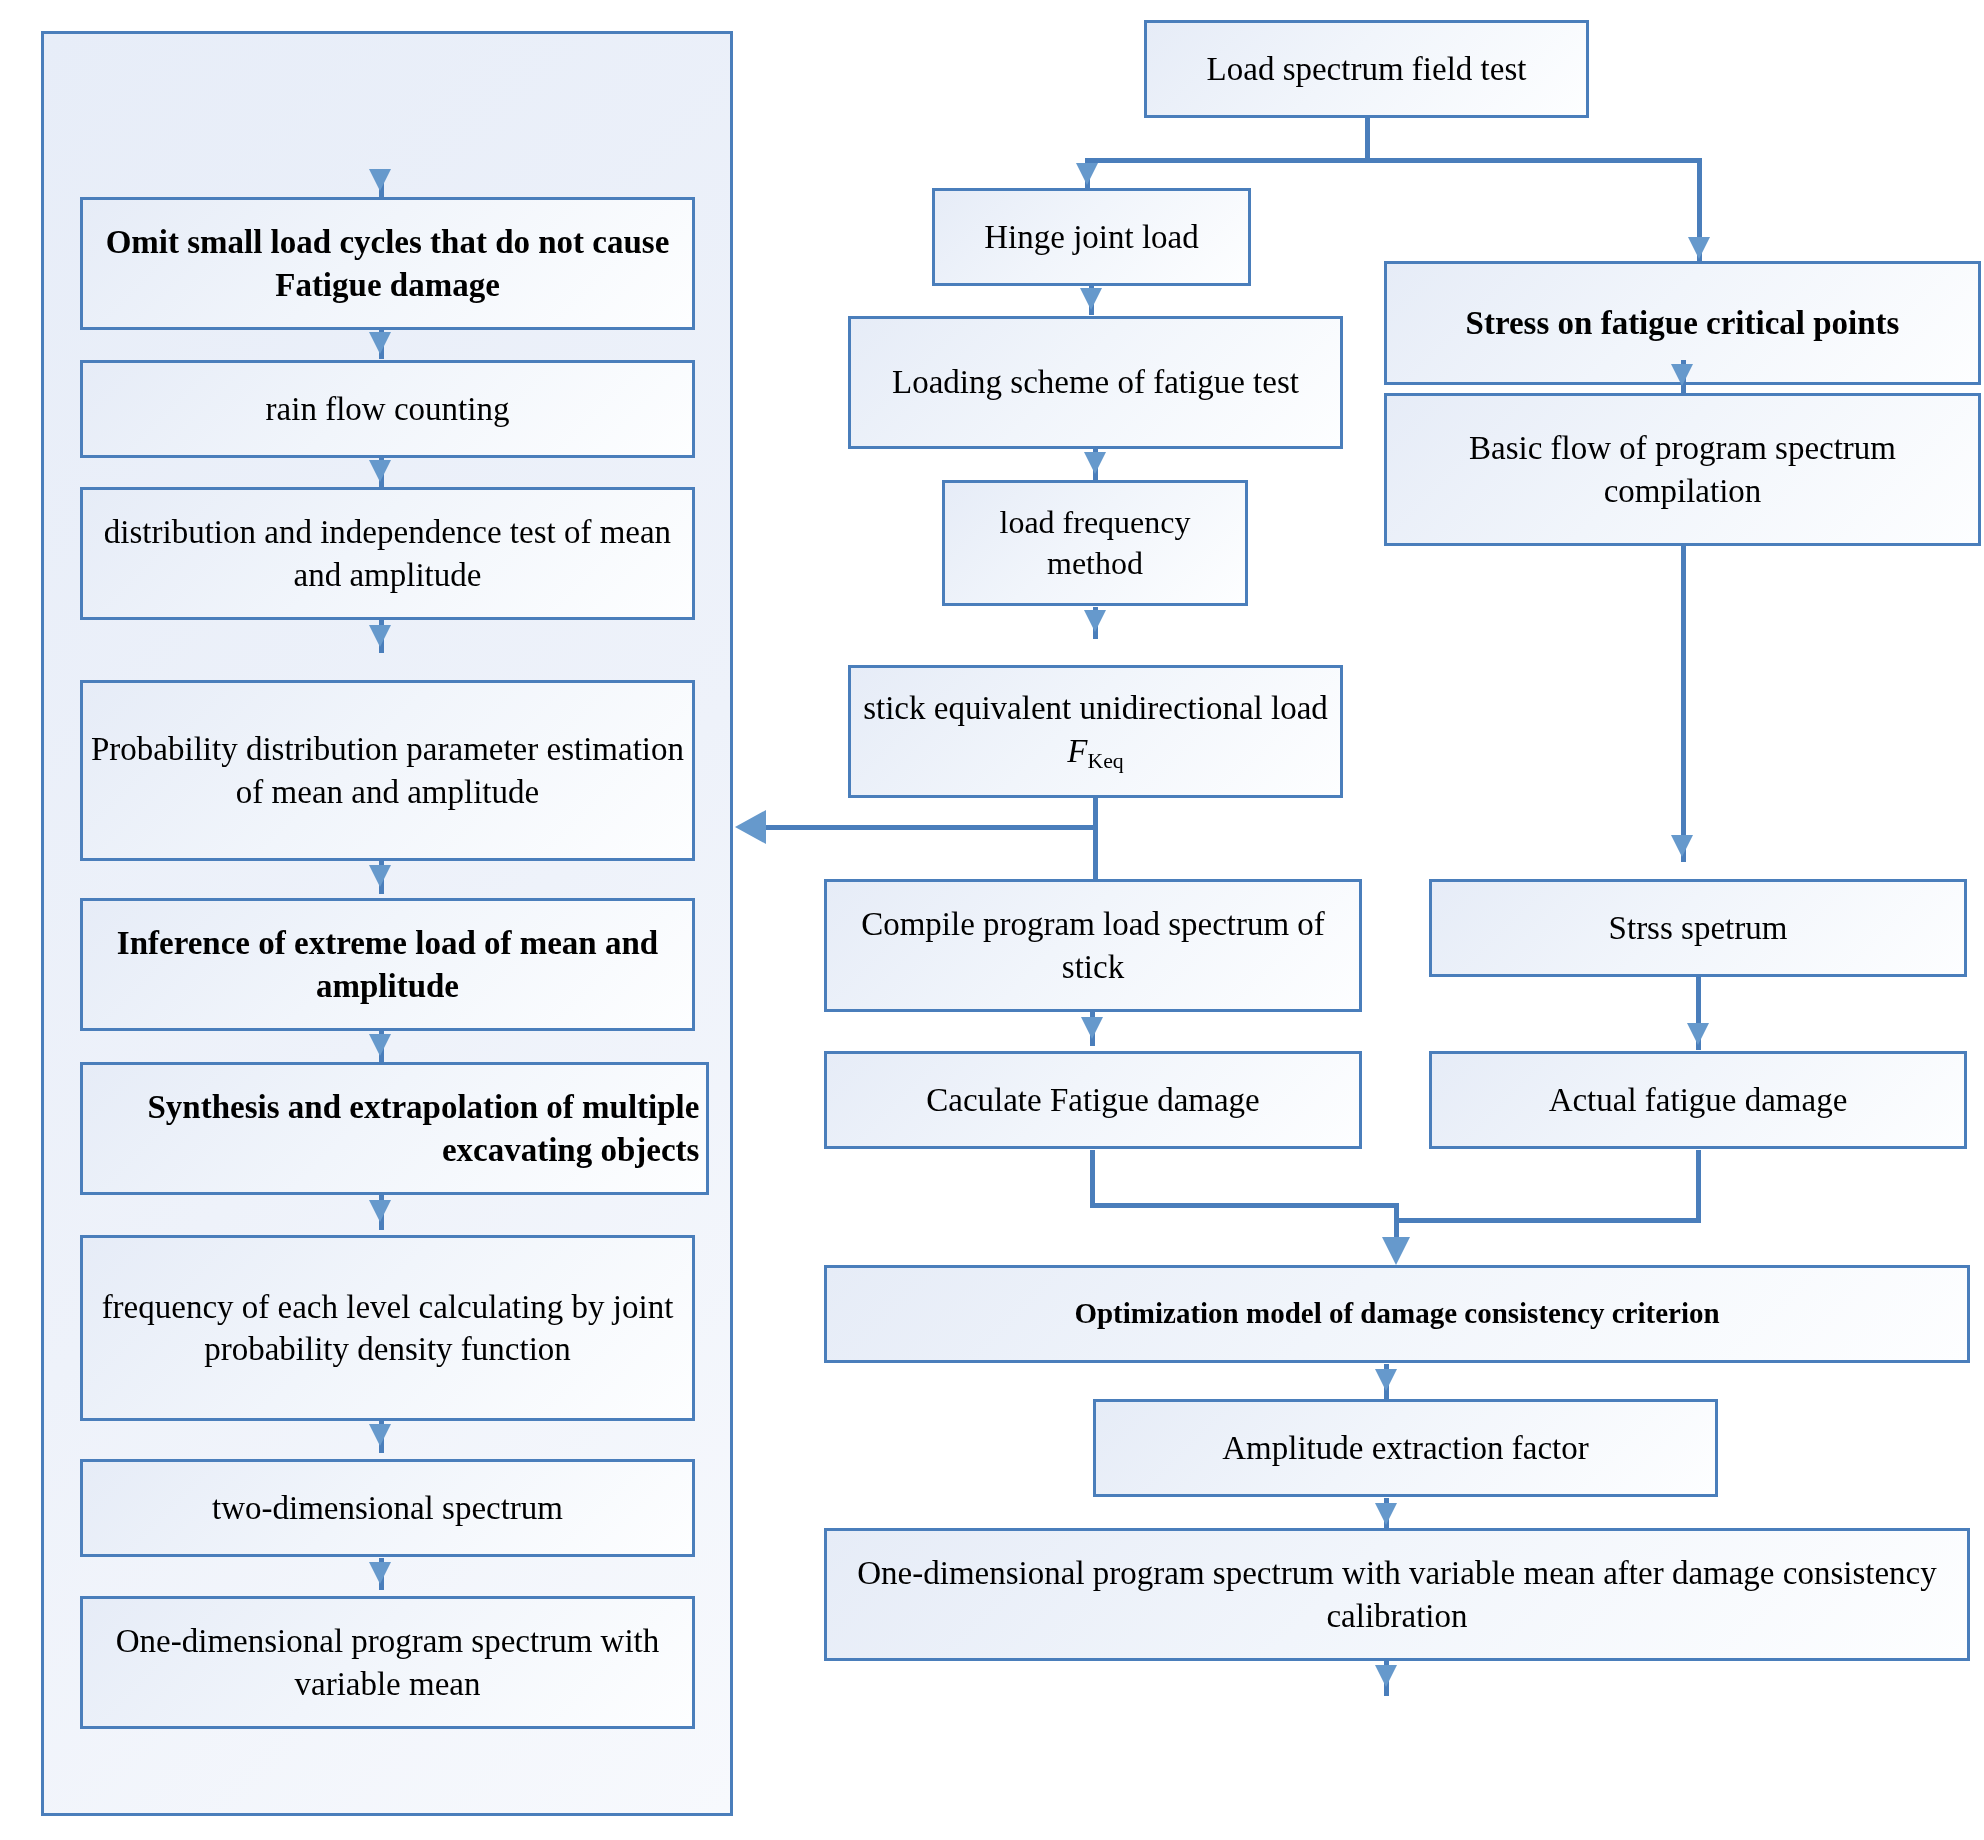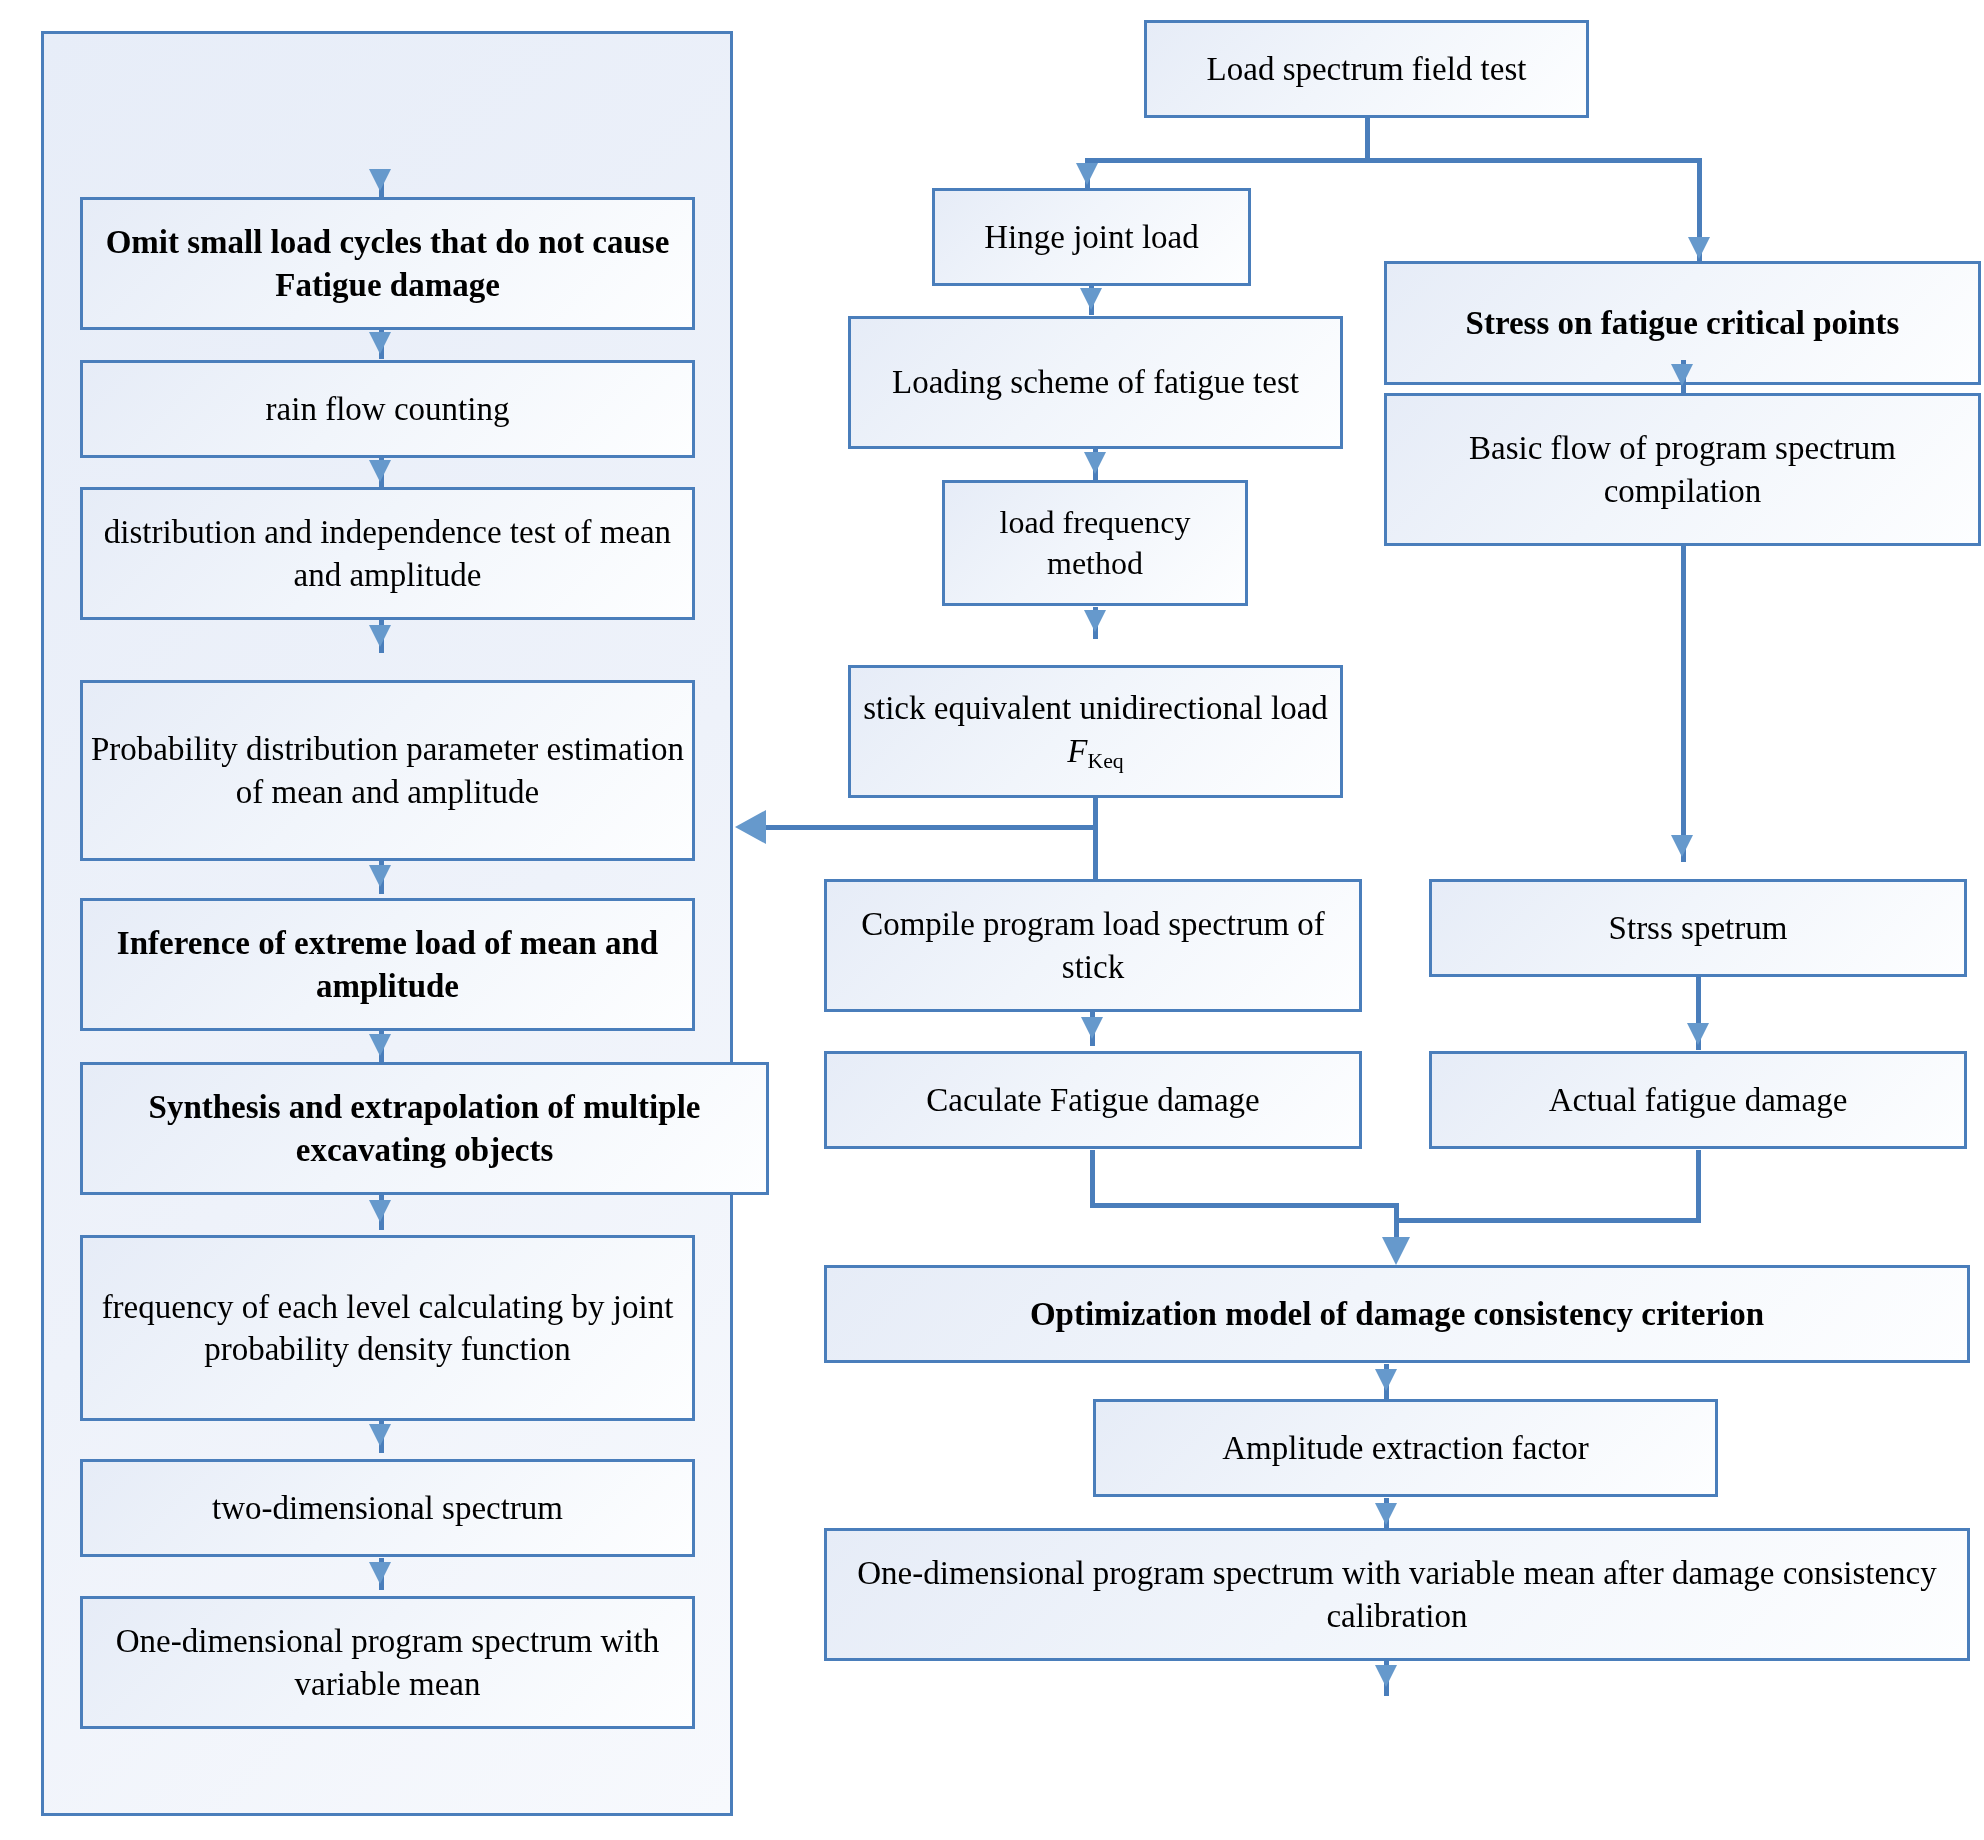--- a/index.html
+++ b/index.html
@@ -109,21 +109,21 @@
   </div>
   <div class="vline" style="left:379px; top:861px; width:4.7px; height:33px;"></div>
   <div class="arrow-down sm" style="left:369px; top:865px;"></div>
 
   <div class="node bold" style="left:80px; top:898px; width:615px; height:133px; font-size:33px;">
     <span class="txt">Inference of extreme load of mean and amplitude</span>
   </div>
   <div class="vline" style="left:379px; top:1031px; width:4.7px; height:31px;"></div>
   <div class="arrow-down sm" style="left:369px; top:1034px;"></div>
 
-  <div class="node bold" style="left:80px; top:1062px; width:689px; height:133px; font-size:33px;">
+  <div class="node bold" style="left:80px; top:1062px; width:629px; height:133px; font-size:33px;text-align:right;">
     <span class="txt">Synthesis and extrapolation of multiple excavating objects</span>
   </div>
   <div class="vline" style="left:379px; top:1195px; width:4.7px; height:35px;"></div>
   <div class="arrow-down sm" style="left:369px; top:1200px;"></div>
 
   <div class="node" style="left:80px; top:1235px; width:615px; height:186px; font-size:33px;">
     <span class="txt">frequency of each level calculating by joint probability density function</span>
   </div>
   <div class="vline" style="left:379px; top:1421px; width:4.7px; height:32px;"></div>
   <div class="arrow-down sm" style="left:369px; top:1424px;"></div>
@@ -208,21 +208,21 @@
     <span class="txt">Actual fatigue damage</span>
   </div>
 
   <div class="vline" style="left:1090px; top:1150px; width:4.7px; height:58px;"></div>
   <div class="hline" style="left:1090px; top:1203px; width:308px; height:4.7px;"></div>
   <div class="vline" style="left:1696px; top:1150px; width:4.7px; height:73px;"></div>
   <div class="hline" style="left:1394px; top:1218px; width:306px; height:4.7px;"></div>
   <div class="vline" style="left:1394px; top:1203px; width:4.7px; height:53px;"></div>
   <div class="arrow-down" style="left:1382px; top:1237px;"></div>
 
-  <div class="node bold" style="left:824px; top:1265px; width:1146px; height:98px; font-size:33px;">
+  <div class="node bold" style="left:824px; top:1265px; width:1146px; height:98px; font-size:29px;">
     <span class="txt">Optimization model of damage consistency criterion</span>
   </div>
   <div class="vline" style="left:1384px; top:1364px; width:4.7px; height:36px;"></div>
   <div class="arrow-down sm" style="left:1375px; top:1369px;"></div>
 
   <div class="node" style="left:1093px; top:1399px; width:625px; height:98px; font-size:33px;">
     <span class="txt">Amplitude extraction factor</span>
   </div>
   <div class="vline" style="left:1384px; top:1498px; width:4.7px; height:36px;"></div>
   <div class="arrow-down sm" style="left:1375px; top:1503px;"></div>

